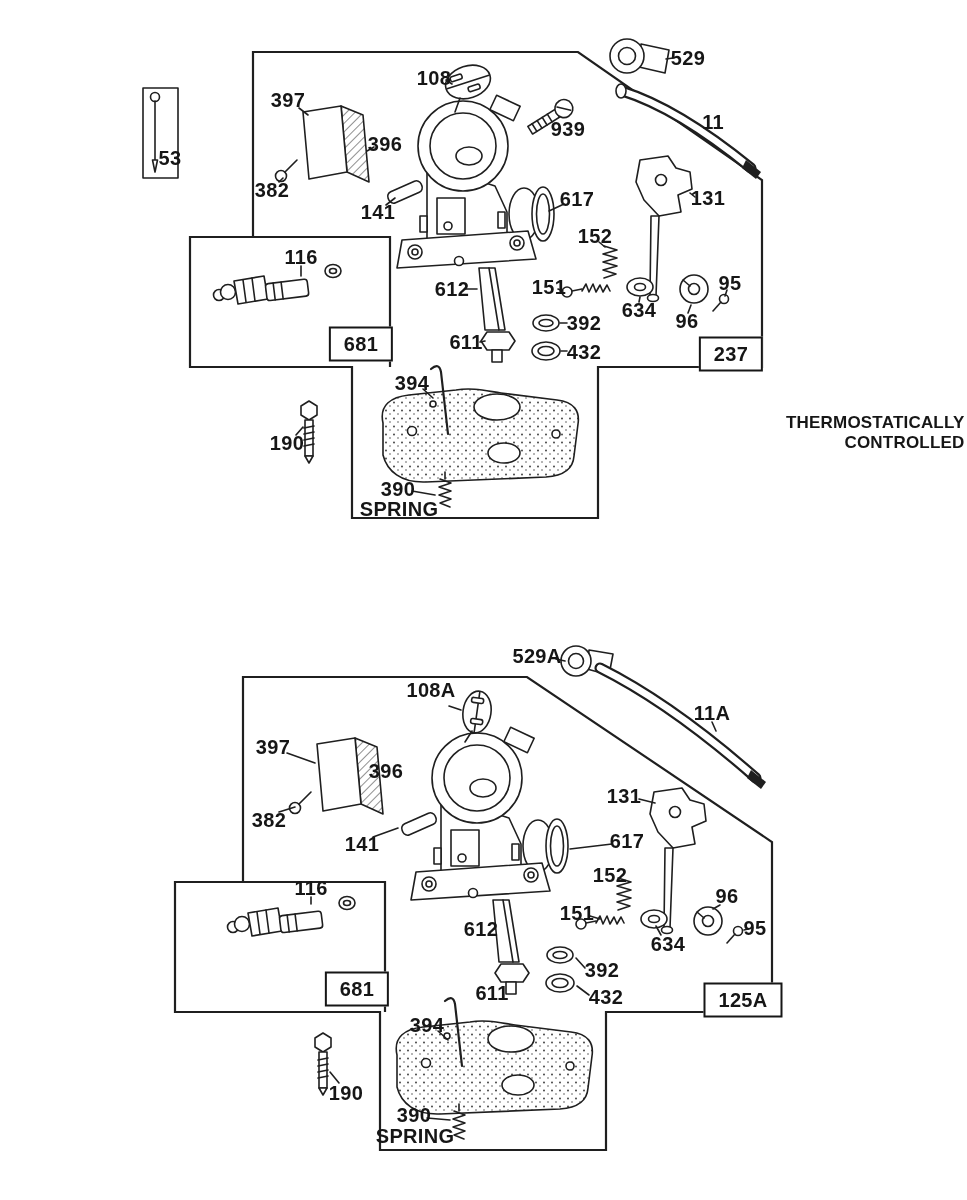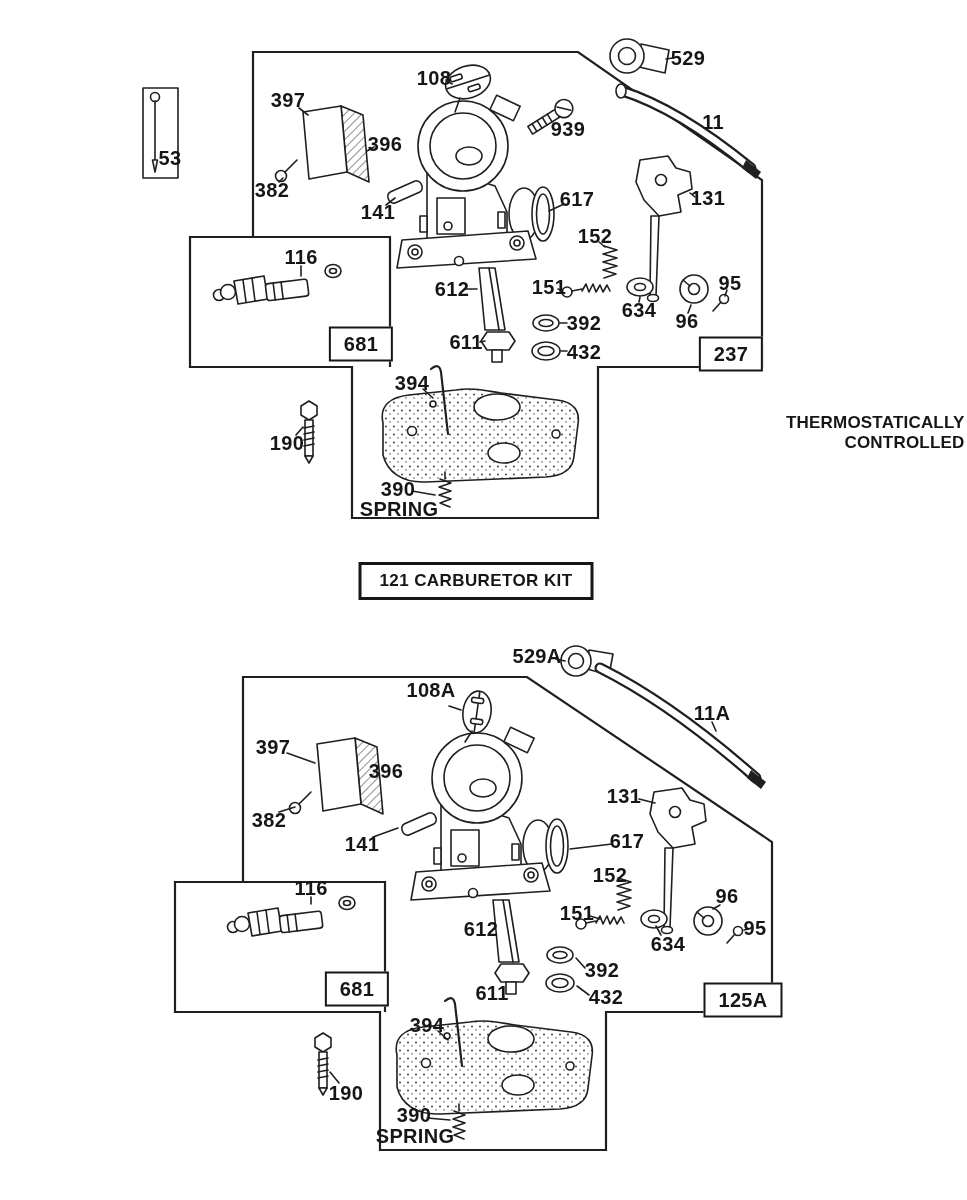--- a/index.html
+++ b/index.html
@@ -344,16 +344,15 @@
       <span class="part-label" style="left: 727px; top: 896px;">96</span>
       <span class="part-label" style="left: 755px; top: 928px;">95</span>
       <span class="part-label boxed" style="left: 357px; top: 989px;">681</span>
       <span class="part-label boxed" style="left: 743px; top: 1000px;">125A</span>
       <span class="part-label" style="left: 346px; top: 1093px;">190</span>
       <span class="part-label" style="left: 427px; top: 1025px;">394</span>
       <span class="part-label" style="left: 414px; top: 1115px;">390</span>
       <span class="part-label" style="left: 415px; top: 1136px;">SPRING</span>
     </div>
 
-  <div class="kit-title-box">121 CARBURETOR KIT</div>
 
   <div class="thermo-note">THERMOSTATICALLY CONTROLLED</div>
 </div>
 
 </body></html>

